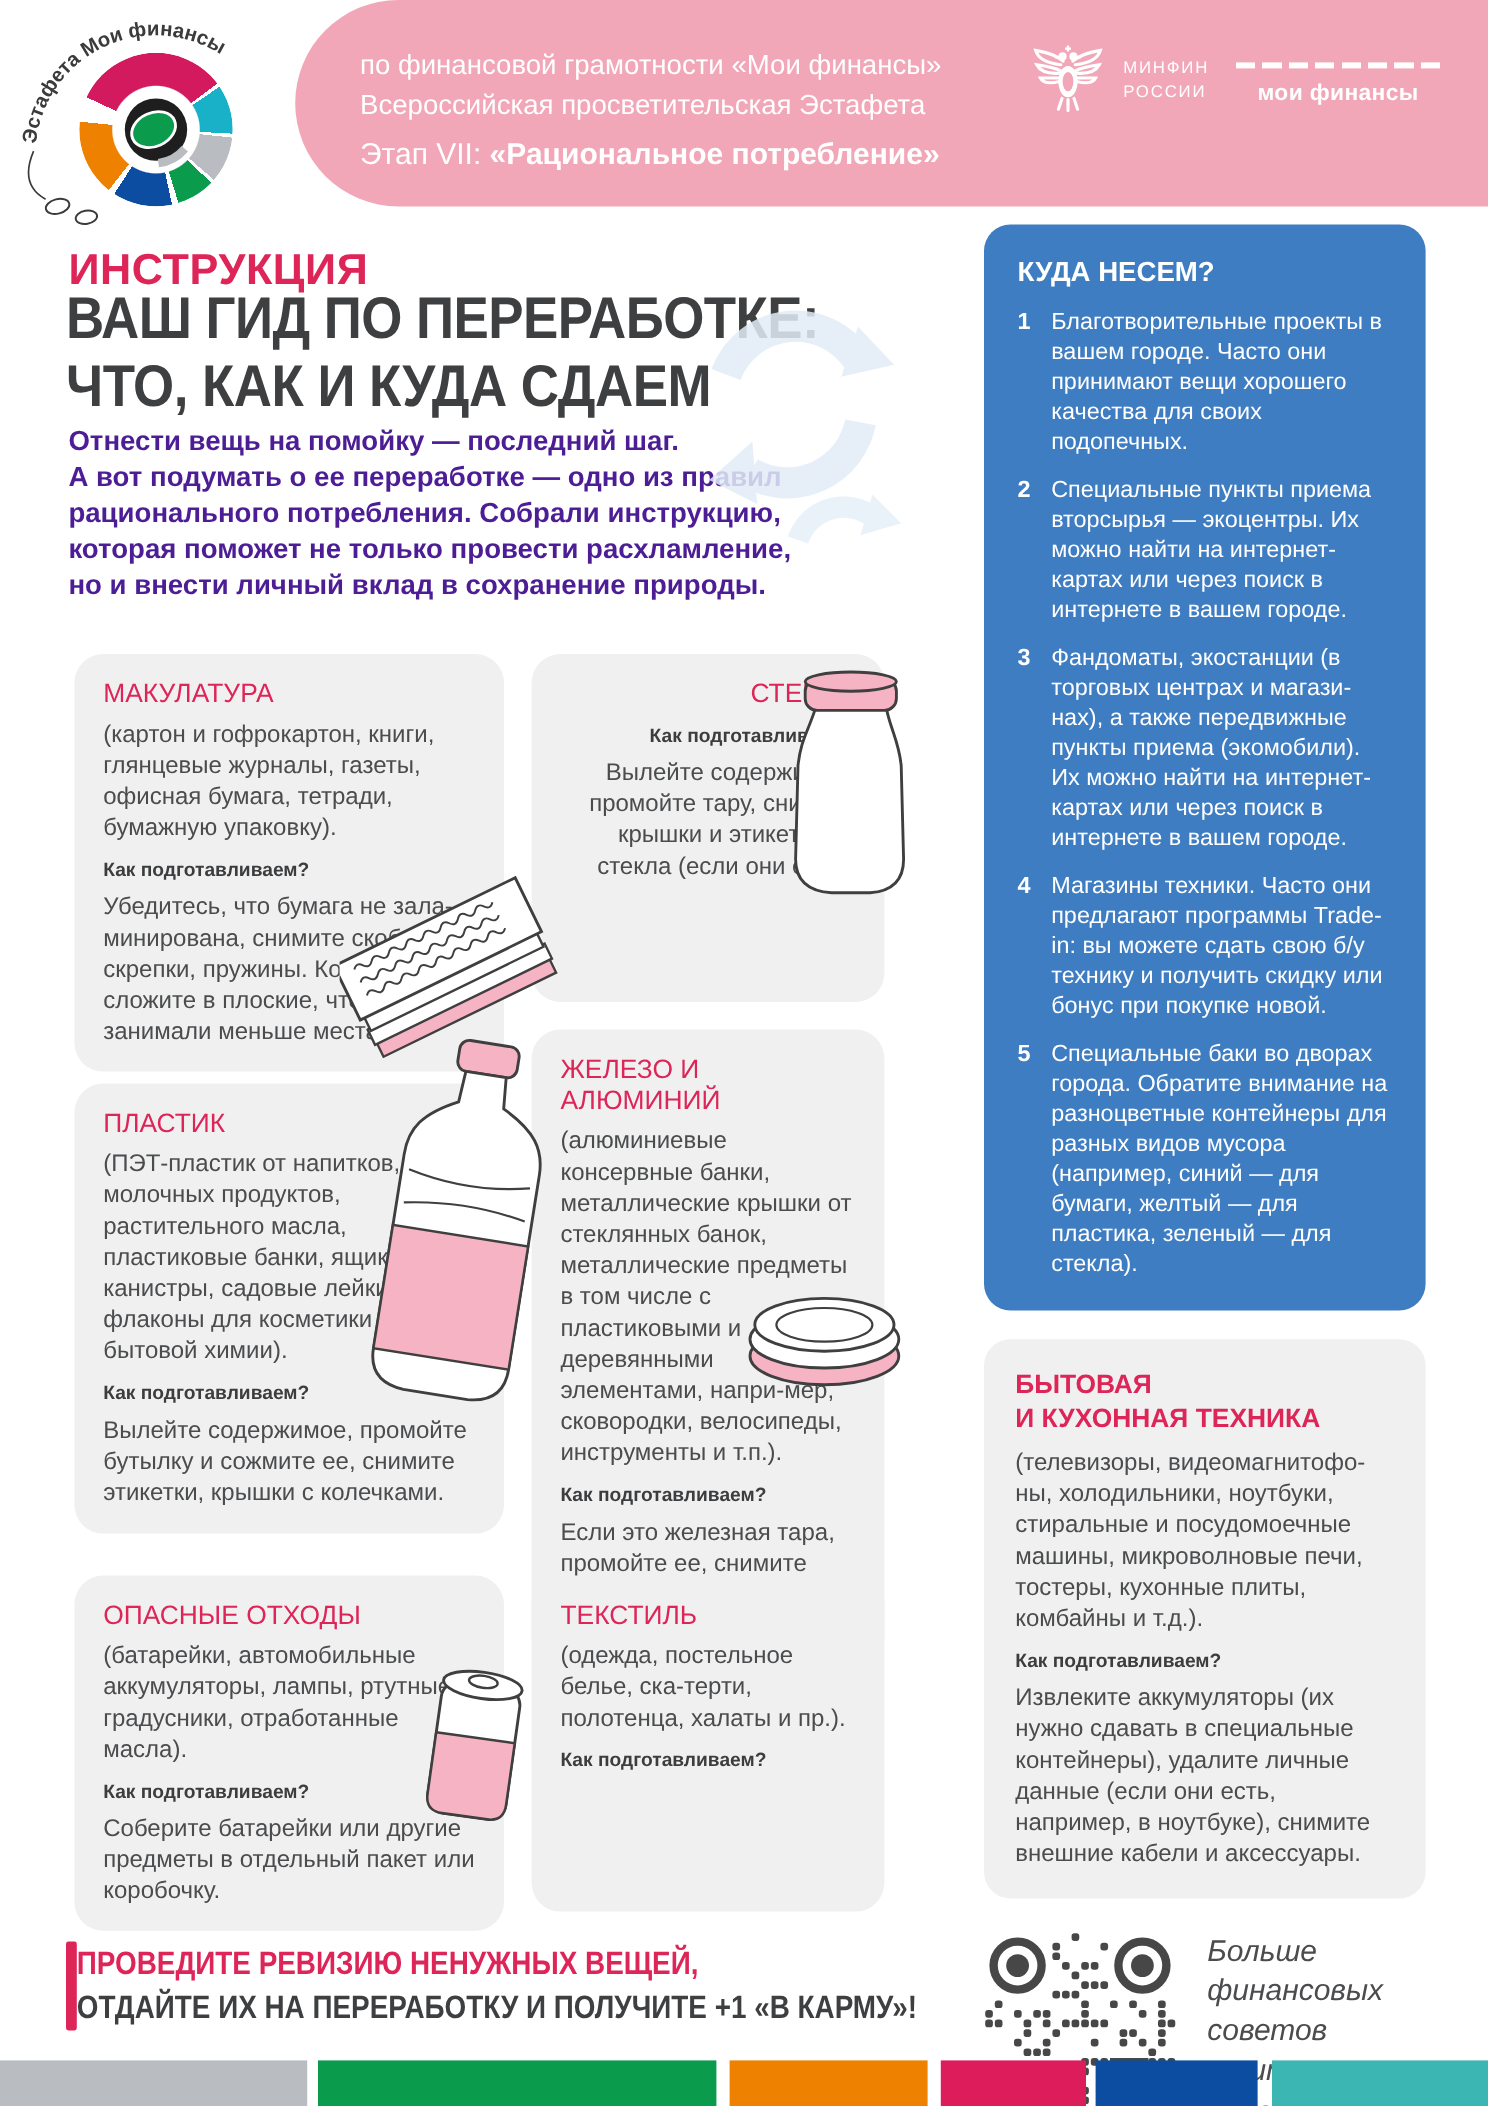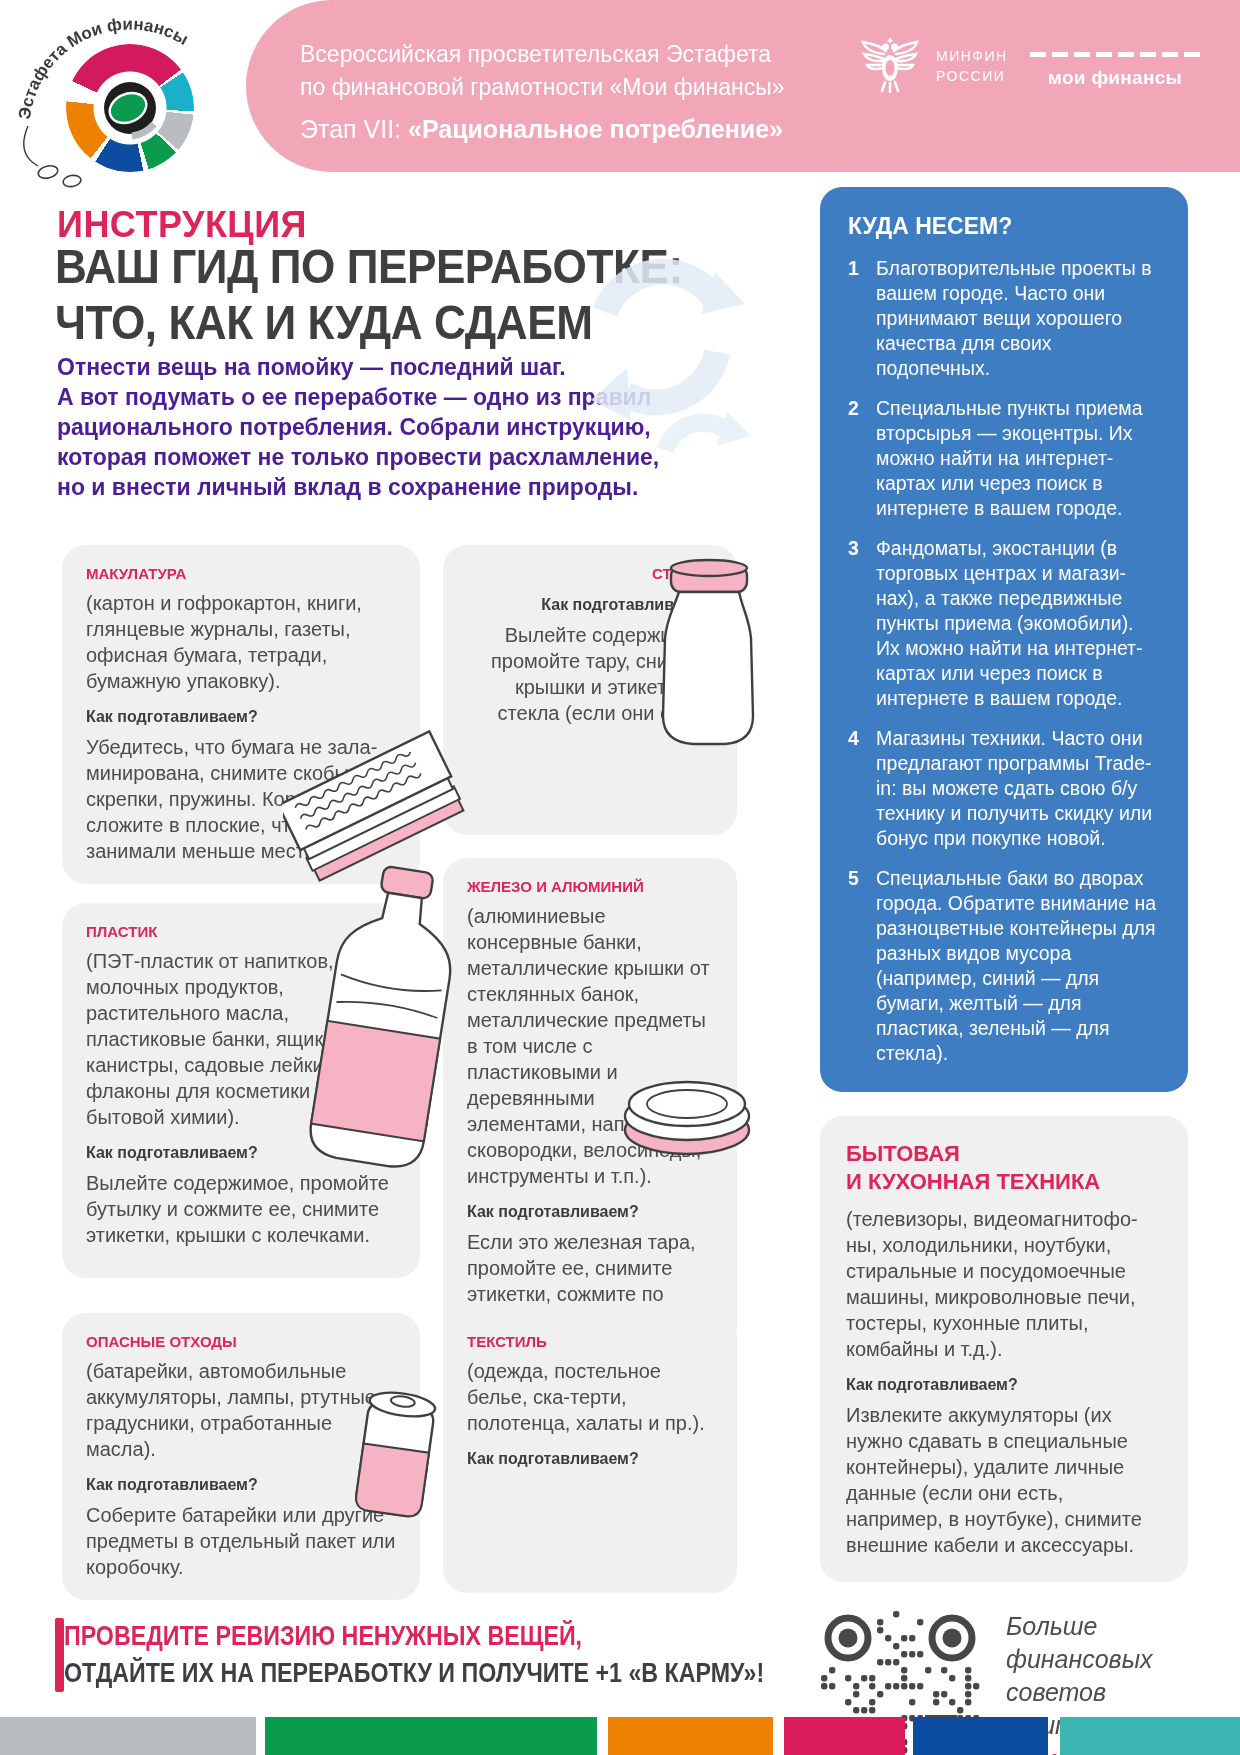--- a/index.html
+++ b/index.html
@@ -35,21 +35,21 @@
   
   .kicker{position:absolute;left:57px;top:204px;font-size:36px;font-weight:800;color:var(--accent_crimson,#e02b5b);letter-spacing:.5px;}
   .main-title{position:absolute;left:55px;top:238px;font-size:49px;line-height:56px;font-weight:800;
     color:#3e3f41;white-space:pre-line;letter-spacing:-.5px;transform:scaleX(.9);transform-origin:left top;}
   .lead{position:absolute;left:57px;top:352px;width:700px;font-size:23px;font-weight:700;line-height:30px;
     color:#4c1d95;white-space:pre-line;}
   .watermark{position:absolute;left:545px;top:222px;opacity:.85;}
 
   
   .card{position:absolute;background:var(--card_gray,#f0f0f0);border-radius:24px;padding:20px 24px;box-sizing:border-box;}
-  .card h3{font-size:15px;font-weight:700;color:var(--accent_crimson,#da2a5a);margin:0 0 8px;}
+  .card h3{font-size:22px;font-weight:400;color:var(--accent_crimson,#da2a5a);margin:0 0 8px;}
   .card .desc,.card .how{font-size:20px;line-height:26px;color:#4b4c4e;margin:0;}
   .how-label{font-size:16px;line-height:26px;font-weight:700;color:#3c3d3f;margin:10px 0 4px;}
   .card-paper{left:62px;top:545px;width:358px;min-height:330px;}
   .card-glass{left:443px;top:545px;width:294px;min-height:290px;text-align:right;}
   .card-plastic{left:62px;top:903px;width:358px;min-height:375px;}
   .card-metal{left:443px;top:858px;width:294px;min-height:428px;}
   .card-hazard{left:62px;top:1313px;width:358px;min-height:280px;}
   .card-textile{left:443px;top:1313px;width:294px;min-height:280px;}
 
   .illus{position:absolute;pointer-events:none;}
@@ -83,22 +83,22 @@
   .s4{left:784px;width:121px;} .s5{left:913px;width:135px;} .s6{left:1060px;width:180px;}
 </style>
 </head>
 <body>
 
 <div class="poster">
 
   <div class="pink-band"></div>
 
   <div class="program">
+    <div>по финансовой грамотности «Мои финансы»</div>
     <div>Всероссийская просветительская Эстафета</div>
-    <div>по финансовой грамотности «Мои финансы»</div>
   </div>
 
   <div class="stage">
     <span>Этап VII: </span><span class="b">«Рациональное потребление»</span>
   </div>
 
   <div class="minfin">
     <svg width="64" height="64" viewBox="0 0 64 64">
       <g stroke="#fff" fill="none" stroke-width="2.6" stroke-linecap="round">
         <path d="M26 20 Q8 18 5 8 Q22 11 28 17"></path>

